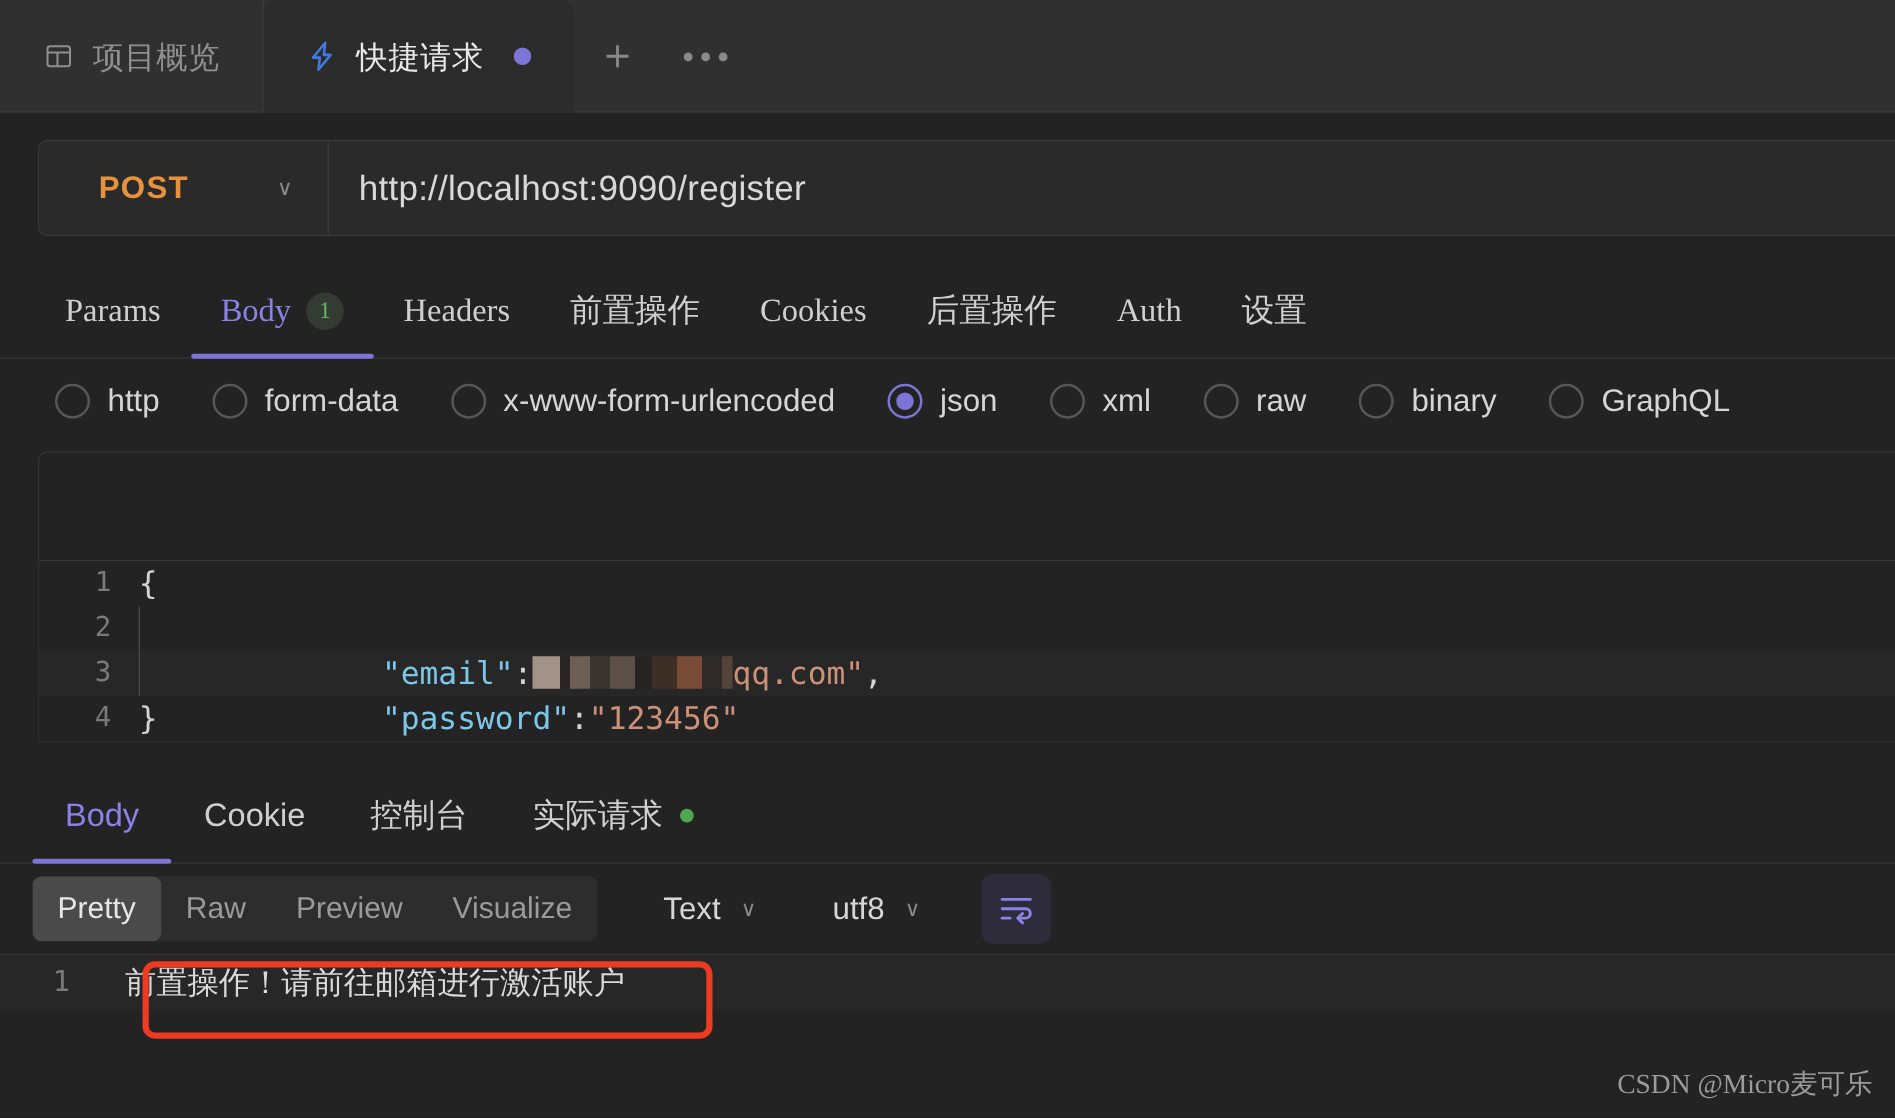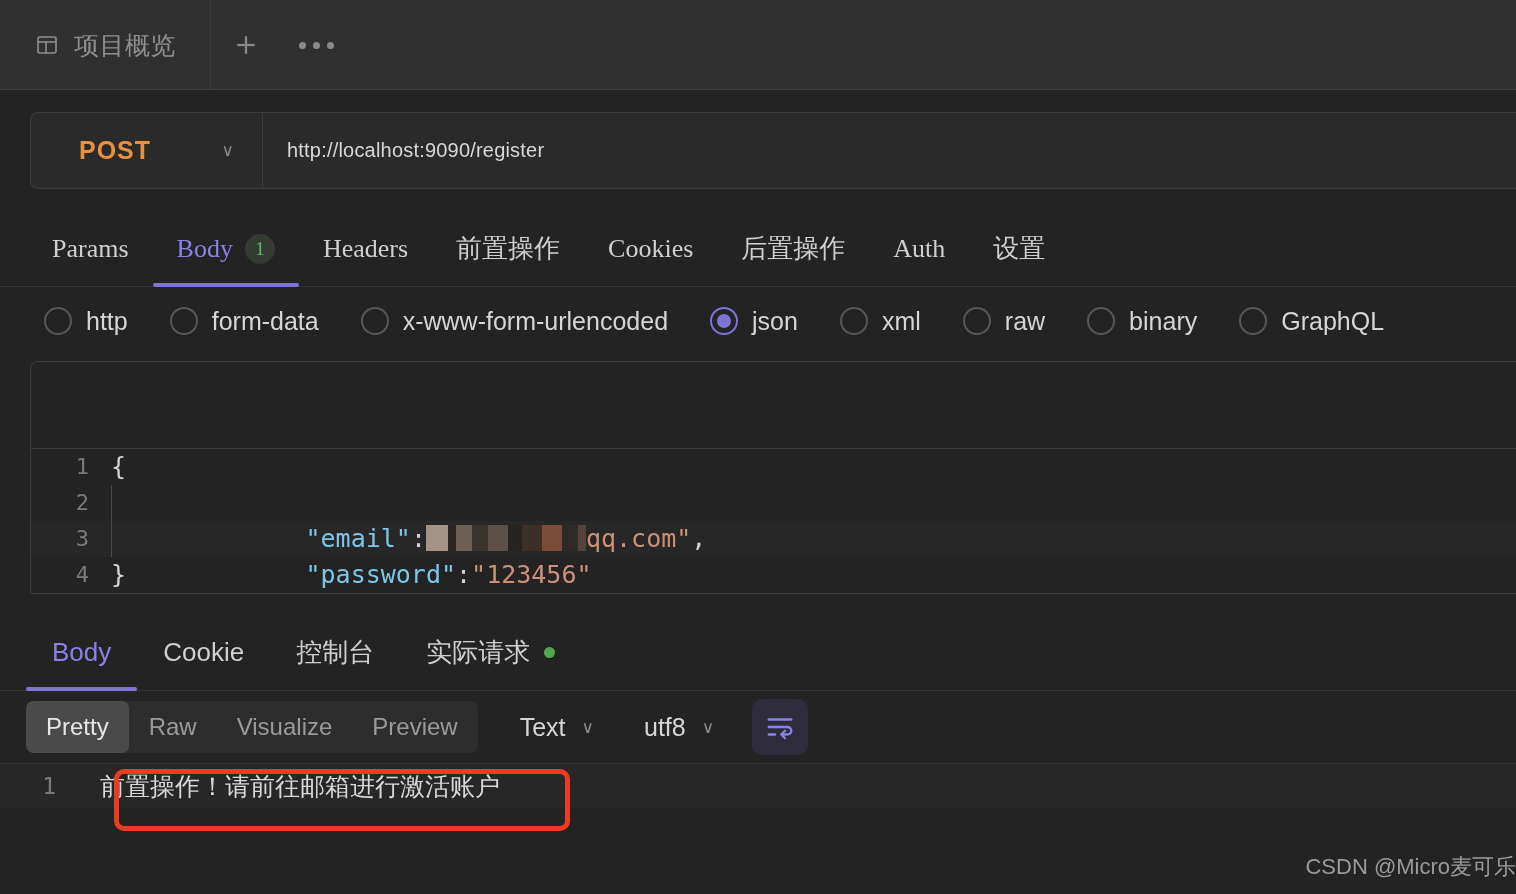--- a/index.html
+++ b/index.html
@@ -127,21 +127,21 @@
   .chev {
     color: #8a8a8a;
     font-size: 17px;
     line-height: 1;
   }
   .url-input {
     flex: 1;
     display: flex;
     align-items: center;
     padding-left: 24px;
-    font-size: 20px;
+    font-size: 28px;
     color: #d8d8d8;
     letter-spacing: .2px;
     cursor: text;
   }
 
   
   .reqtabs {
     display: flex;
     align-items: flex-end;
     height: 75px;
@@ -329,21 +329,21 @@
     display: inline-block;
     margin-left: 2px;
   }
 
   
   .resp-toolbar {
     display: flex;
     align-items: center;
     height: 72px;
     padding-left: 26px;
-    gap: 4px;
+    gap: 15px;
     flex: 0 0 auto;
   }
   .segbar {
     display: flex;
     align-items: center;
     background: #2d2d2d;
     border-radius: 7px;
     height: 52px;
     padding: 0;
     overflow: hidden;
@@ -422,45 +422,55 @@
     top: 5px;
     width: 456px;
     height: 62px;
     border: 5px solid #ec3b21;
     border-radius: 10px;
     box-sizing: border-box;
     pointer-events: none;
   }
   .watermark {
     position: absolute;
-    right: 0;
+    right: 18px;
     bottom: 12px;
     font-size: 22px;
     color: #9b9b9b;
     white-space: nowrap;
+    font-family: Liberation Serif, serif;
   }
 </style>
 </head>
 <body>
 
 <div class="app">
 
   <div class="tabstrip">
 
     <div class="tab inactive">
       <span class="tab-icon">
         <svg width="24" height="24" viewBox="0 0 24 24" fill="none" stroke="#8f8f8f" stroke-width="1.6">
           <rect x="3" y="4" width="18" height="16" rx="2"></rect>
           <line x1="3" y1="9" x2="21" y2="9"></line>
           <line x1="11" y1="9" x2="11" y2="20"></line>
         </svg>
       </span>
       <span class="tab-label">项目概览</span>
     </div>
 
+    <div class="tab active">
+      <span class="tab-icon">
+        <svg width="26" height="26" viewBox="0 0 24 24" fill="none" stroke="#3f7ae0" stroke-width="1.9" stroke-linejoin="round" stroke-linecap="round">
+          <path d="M14 2L5 13h5l-1 9 9-11h-5l1-9z"></path>
+        </svg>
+      </span>
+      <span class="tab-label">快捷请求</span>
+      <span class="dot-modified"></span>
+    </div>
 
     <div class="tab-plus">
       <svg width="30" height="30" viewBox="0 0 24 24" stroke="#8a8a8a" stroke-width="1.8">
         <line x1="12" y1="5" x2="12" y2="19"></line>
         <line x1="5" y1="12" x2="19" y2="12"></line>
       </svg>
     </div>
 
     <div class="tab-more">
       <span class="dots3">
@@ -593,22 +603,22 @@
     <div class="resptab">
       <span>实际请求</span>
       <span class="dot-green"></span>
     </div>
   </div>
 
   <div class="resp-toolbar">
     <div class="segbar">
       <div class="seg active">Pretty</div>
       <div class="seg">Raw</div>
+      <div class="seg">Preview</div>
       <div class="seg">Visualize</div>
-      <div class="seg">Preview</div>
     </div>
 
     <div class="tb-select">
       <span>Text</span>
       <span class="chev">∨</span>
     </div>
 
     <div class="tb-select">
       <span>utf8</span>
       <span class="chev">∨</span>

